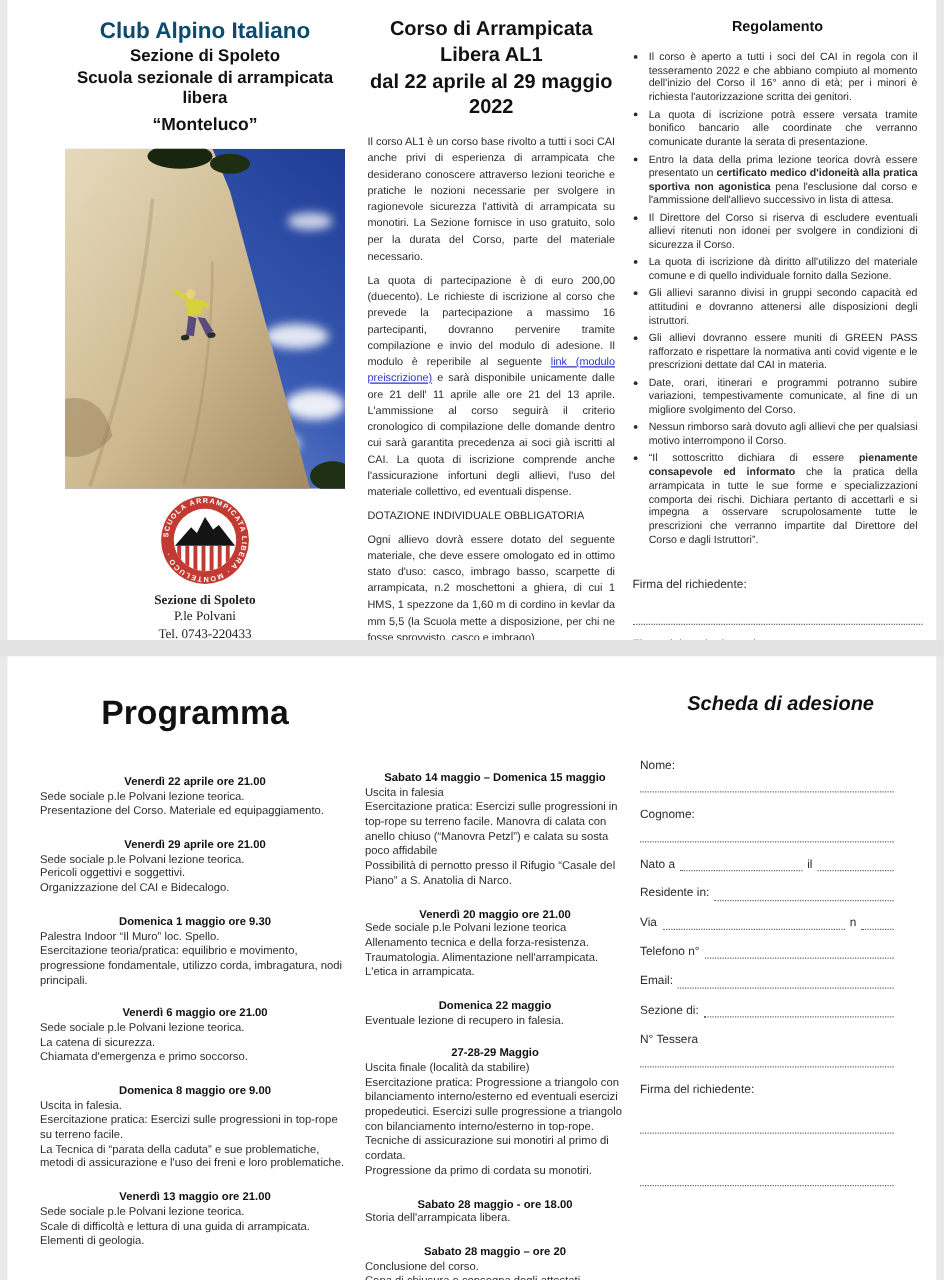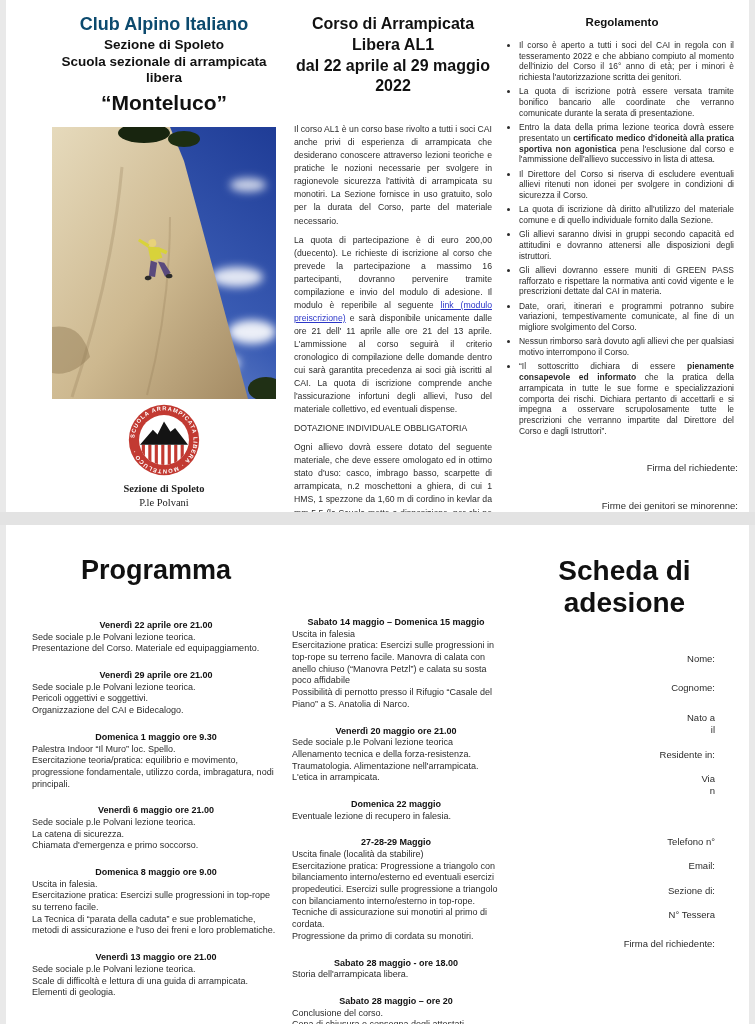--- a/index.html
+++ b/index.html
@@ -15,62 +15,62 @@
   #pagegap{height:13px;background:#e3e3e3;margin:0;}
   #page2{height:499px;}
 
   
   .p1-grid{display:grid;grid-template-columns:232px 198px 232px;column-gap:14px;padding:14px 0 0 42px;}
   .col{min-width:0;}
 
   .org{text-align:center;line-height:1.15;}
   .org-title{font-size:18px;font-weight:bold;color:#0c4a6e;}
   .org-sub{font-size:13.5px;font-weight:bold;color:#111;margin-top:2px;}
-  .org-quote{font-size:21px;font-weight:bold;color:#111;margin-top:6px;}
+  .org-quote{font-size:14px;font-weight:bold;color:#111;margin-top:6px;}
   .photo{width:224px;height:272px;margin:12px auto 4px auto;display:block;}
   .logo{width:74px;height:74px;margin:2px auto 0 auto;display:block;}
   .address{text-align:center;font-family:"Liberation Serif", serif;font-size:10.5px;line-height:1.25;margin-top:5px;color:#222;}
   .address .a1{font-weight:bold;}
 
   .c-head{font-size:16px;font-weight:bold;text-align:center;line-height:1.3;color:#111;}
-  .c-body{font-size:8.7px;line-height:1.5;text-align:justify;margin-top:26px;}
+  .c-body{font-size:8.7px;line-height:1.5;text-align:justify;margin-top:10px;}
   .c-body p{margin:0 0 6px 0;}
   .link{color:#2b36c8;text-decoration:underline;cursor:pointer;}
   .dot-title{margin-top:10px;font-size:8.7px;}
   .nb{font-weight:bold;}
 
   .r-head{font-size:11.5px;font-weight:bold;text-align:center;color:#111;margin-top:2px;}
   ul.reg{margin:12px 4px 0 0;padding-left:13px;font-size:8.45px;line-height:1.27;}
   ul.reg li{margin-bottom:3.5px;text-align:justify;}
   ul.reg li .b{font-weight:bold;}
   ul.reg li.underline{}
 
   
-  .field{display:flex;flex-wrap:wrap;align-items:flex-end;font-size:9.5px;margin-bottom:12px;flex-direction:column;}
+  .field{display:flex;flex-wrap:wrap;align-items:flex-end;font-size:9.5px;margin-bottom:12px;}
   .field .lbl{white-space:pre-line;line-height:1.2;}
   .field .lbl:empty{display:none;}
   .field .dots{border-bottom:1.6px dotted #6a6a6a;height:10px;}
   .field.block .lbl{flex:0 0 100%;}
   .field.block .d1{flex:0 0 100%;margin-top:5px;}
   .field.inline .d1{flex:1;margin-left:4px;}
   .field.inline2 .d1{flex:1.6;margin:0 4px;}
   .field.inline2 .d2{flex:1;margin-left:4px;}
   .field.inline2s .d1{flex:1;margin:0 4px;}
   .field.inline2s .d2{flex:0 0 26px;margin-left:4px;}
   .field.blockgap .lbl{flex:0 0 100%;}
   .field.blockgap .d1{flex:0 0 100%;margin-top:19px;}
 
   .p1-sign{margin-top:26px;font-size:9px;}
   .p1-sign .field{margin-bottom:10px;}
   .p1-sign .field.blockgap .d1{margin-top:15px;}
 
   
   .p2-grid{display:grid;grid-template-columns:248px 208px 225px;column-gap:12px;padding:16px 0 0 26px;}
   .big-title{font-size:27px;font-weight:bold;color:#111;text-align:center;margin:14px 0 34px 0;}
-  .big-title.sm{font-size:28px;}
+  .big-title.sm{font-size:16px;font-style:italic;}
   .entries{font-size:9px;line-height:1.3;}
   .entry{margin-bottom:15px;}
   .entry-title{font-weight:bold;color:#111;text-align:center;}
   .entry-body{white-space:pre-line;}
   .col-offset{padding-top:76px;}
   .scheda-fields{padding-right:22px;}
 </style>
 </head>
 <body>
 

